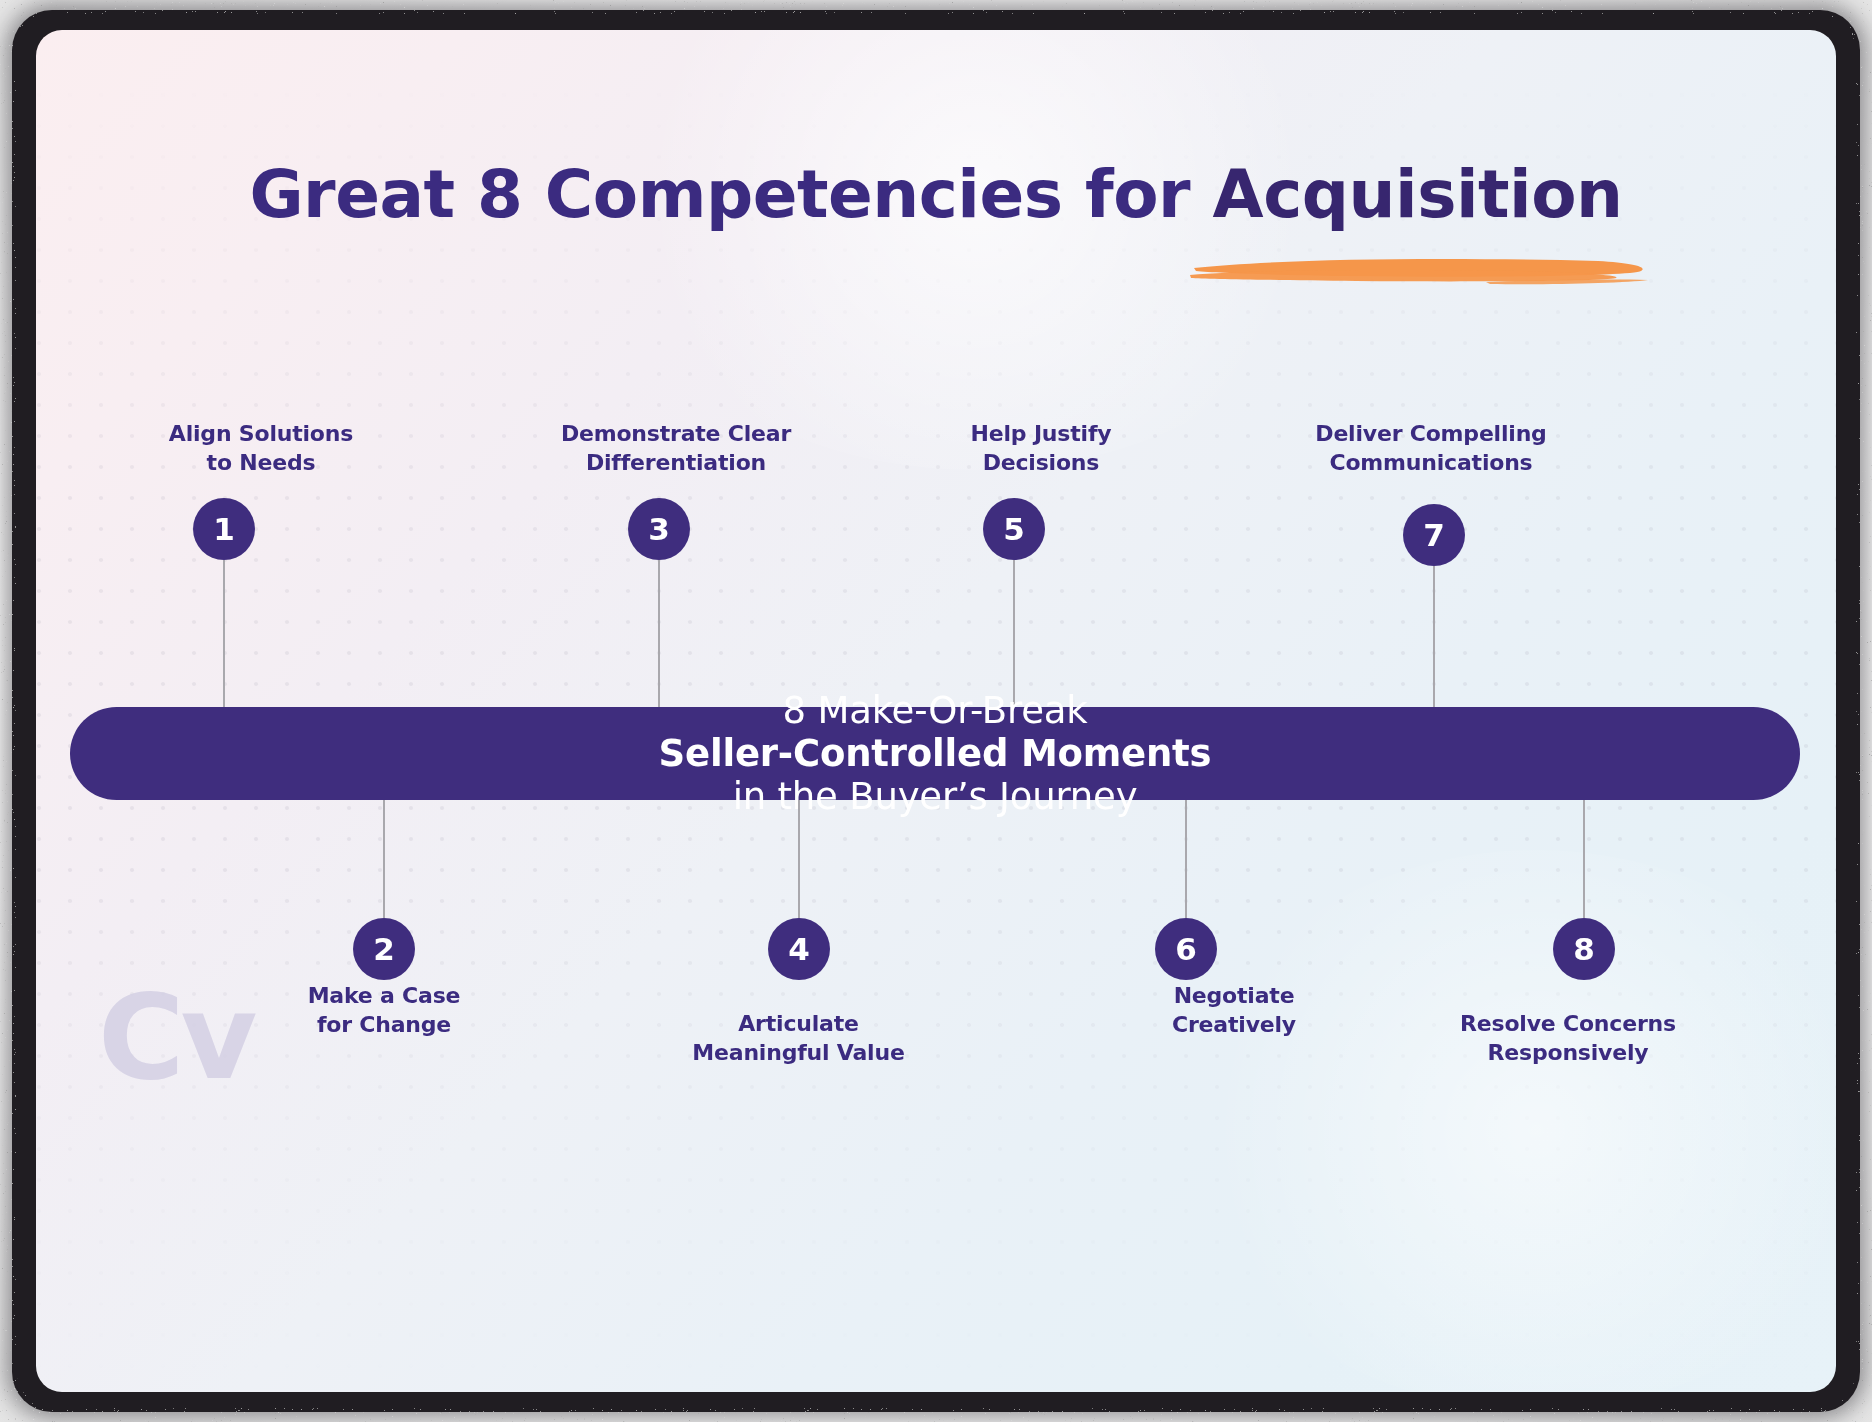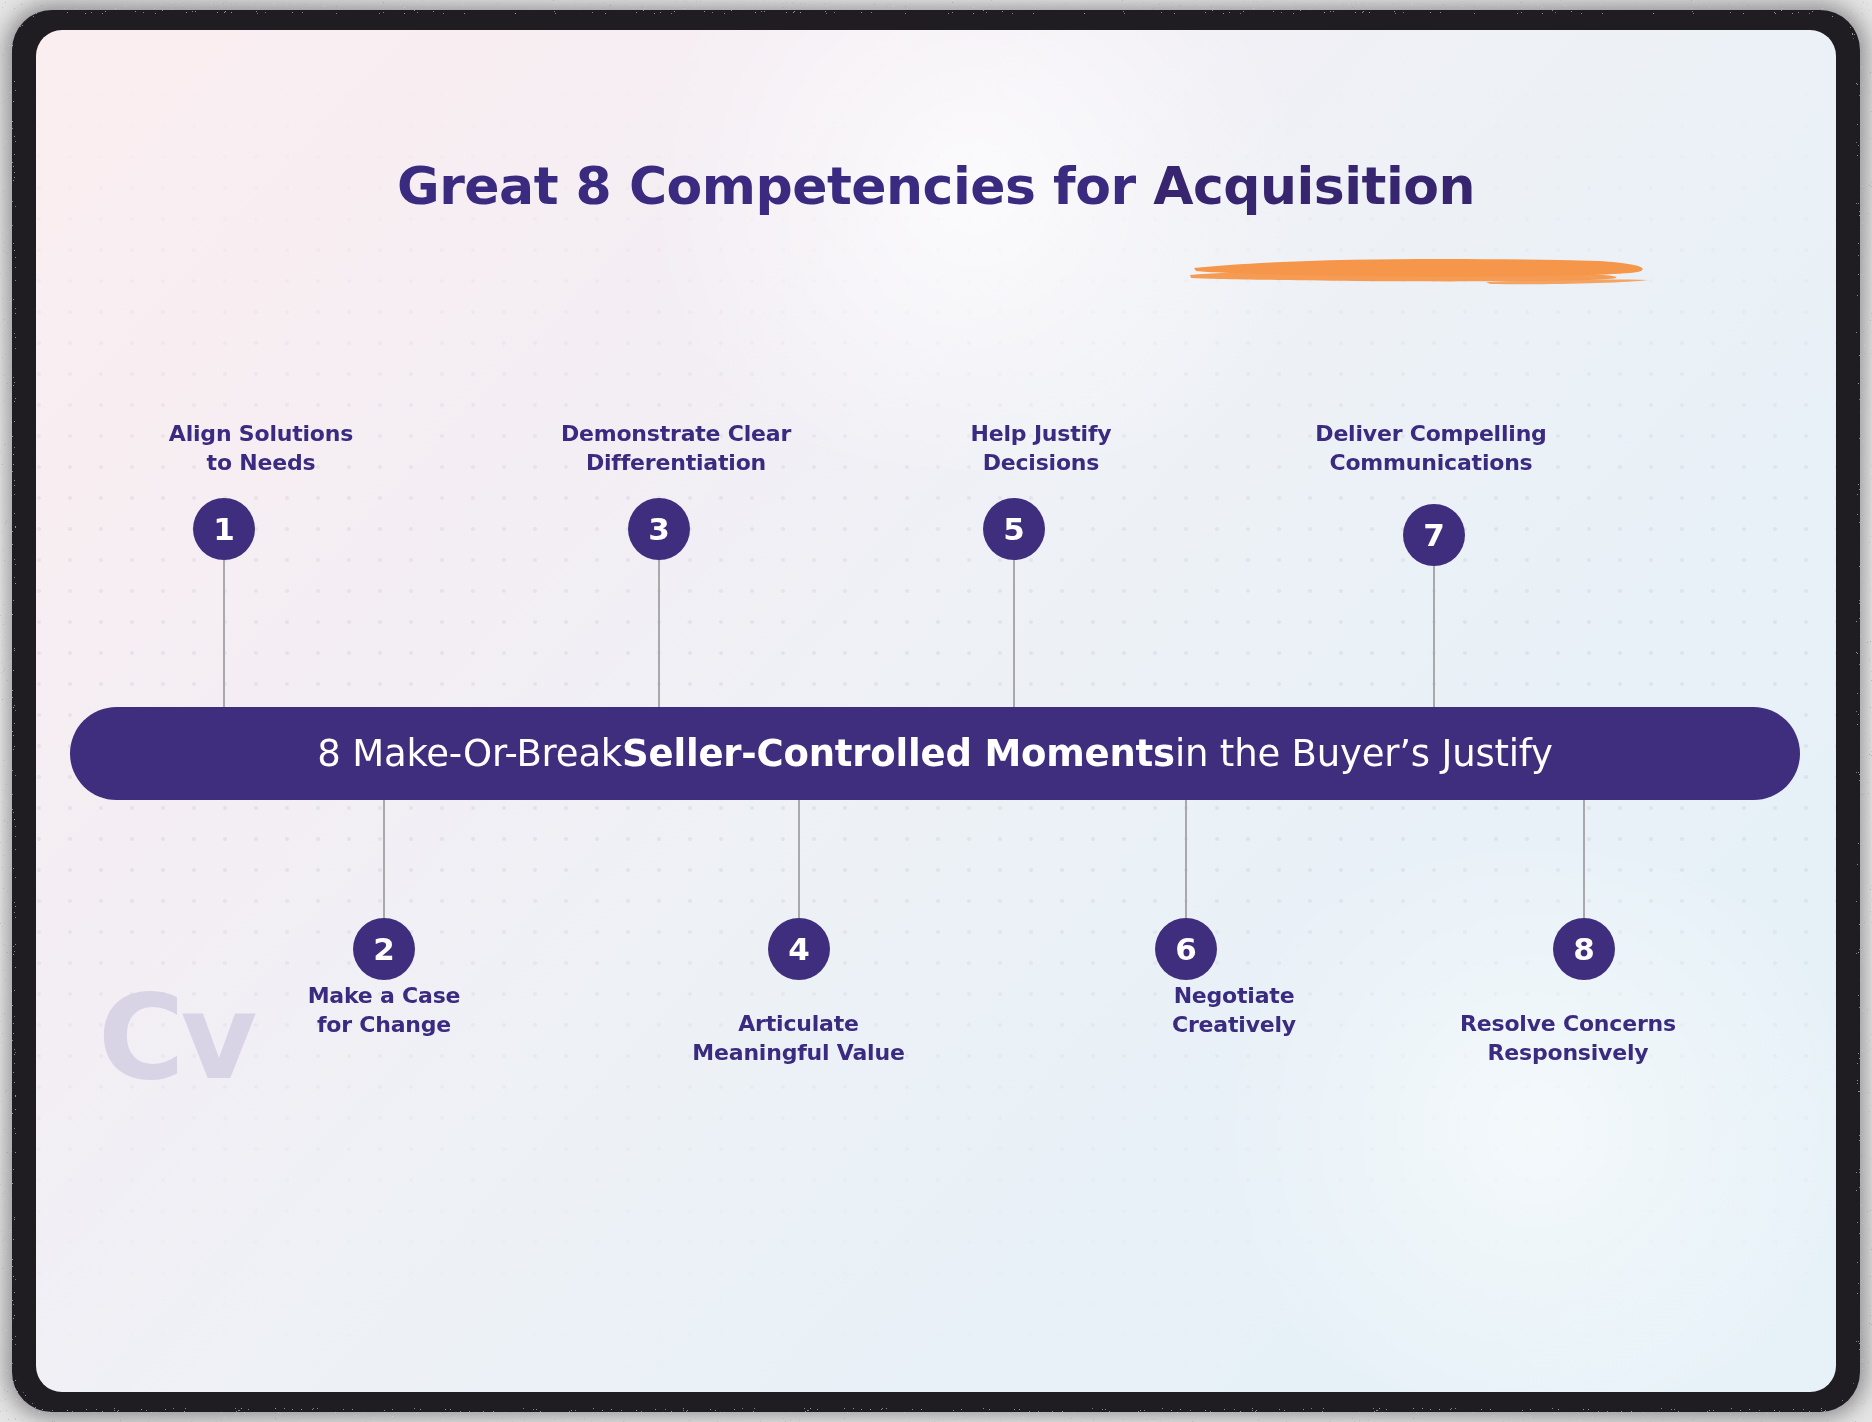--- a/index.html
+++ b/index.html
@@ -85,21 +85,21 @@
     background: radial-gradient(circle, rgba(255,255,255,0.55) 0%, rgba(255,255,255,0) 72%);
   }
 
   
   #title {
     position: absolute;
     left: 0; top: 126px;
     width: 1800px;
     text-align: center;
     font-family: "DejaVu Sans", sans-serif;
-    font-size: 52px;
+    font-size: 66px;
     font-weight: 700;
     letter-spacing: -0.5px;
     color: #3b2b80;
     white-space: nowrap;
   }
   #title .accent {
     position: relative;
     font-weight: 800;
     color: #37266f;
   }
@@ -159,20 +159,21 @@
     background: #3f2d7e;
     display: flex;
     align-items: center;
     justify-content: center;
     color: #ffffff;
     font-family: "DejaVu Sans", sans-serif;
     font-size: 37px;
     font-weight: 400;
     letter-spacing: -0.2px;
     white-space: nowrap;
+    flex-direction: column;
   }
   #bar .strong { font-weight: 800; }
 
   
   #watermark {
     position: absolute;
     left: 62px;
     top: 948px;
     width: 190px;
     height: 140px;
@@ -277,21 +278,21 @@
     <div class="node" style="left:947px; top:468px;">
       <span>5</span>
     </div>
     <div class="node" style="left:1367px; top:474px;">
       <span>7</span>
     </div>
 
     <div id="bar">
         <span>8 Make-Or-Break </span>
         <span class="strong">Seller-Controlled Moments</span>
-        <span> in the Buyer’s Justify</span>
+        <span> in the Buyer’s Journey</span>
       </div>
 
     <div class="connector" style="left:347px; top:770px; height:118px;"></div>
     <div class="connector" style="left:762px; top:770px; height:118px;"></div>
     <div class="connector" style="left:1149px; top:770px; height:118px;"></div>
     <div class="connector" style="left:1547px; top:770px; height:118px;"></div>
 
     <div class="node" style="left:317px; top:686px; top:688px; margin-top:200px;">
       <span>2</span>
     </div>

